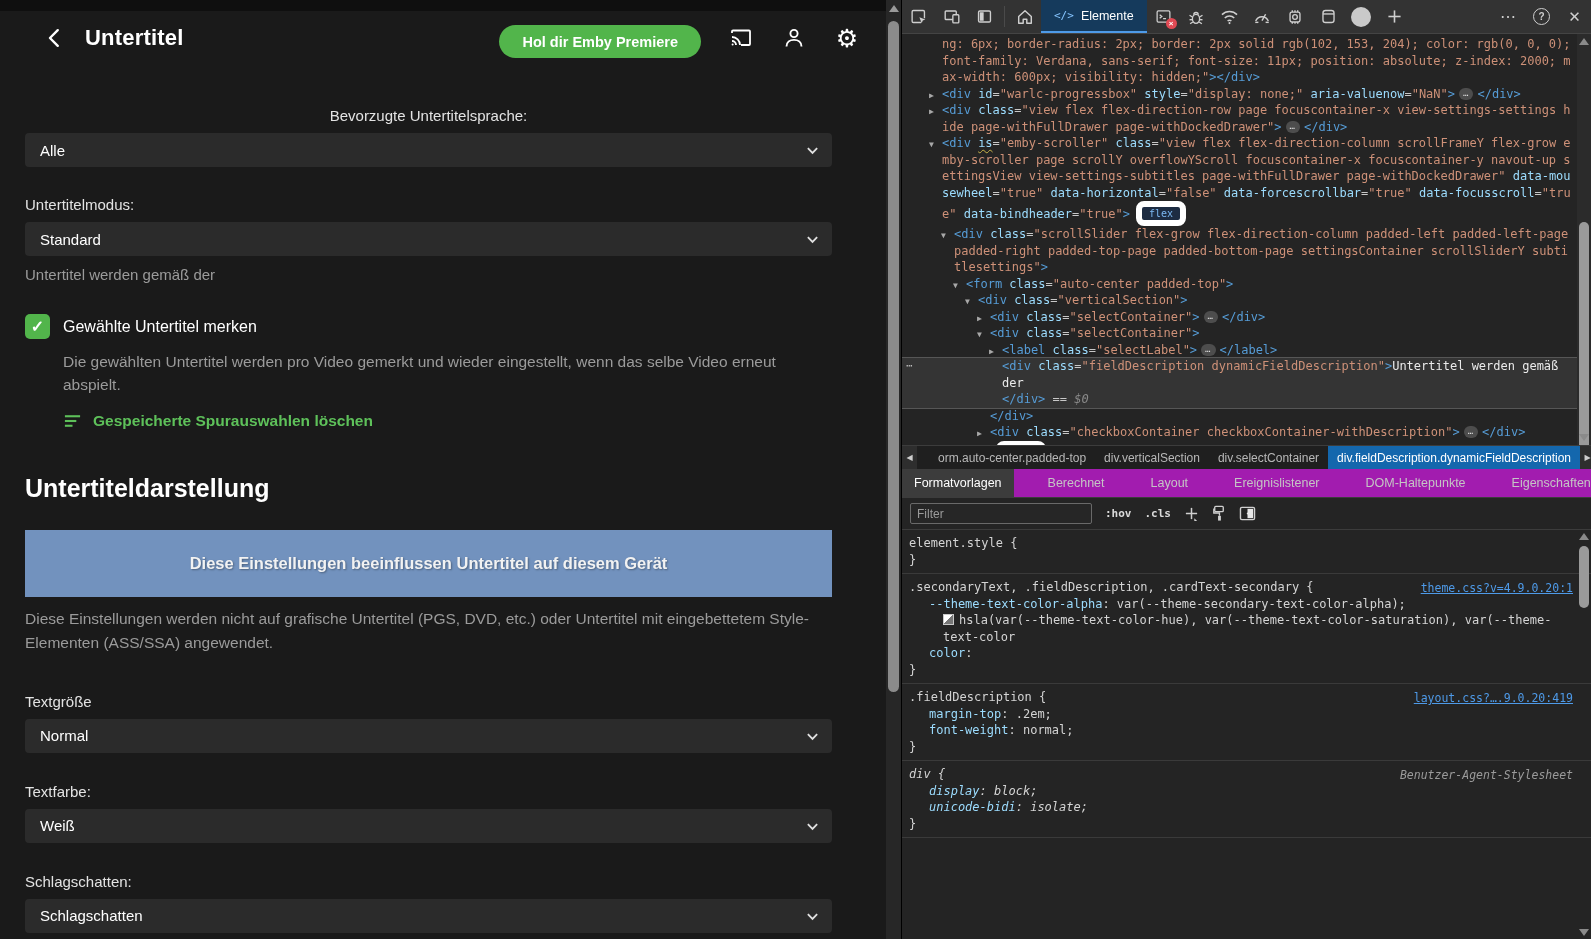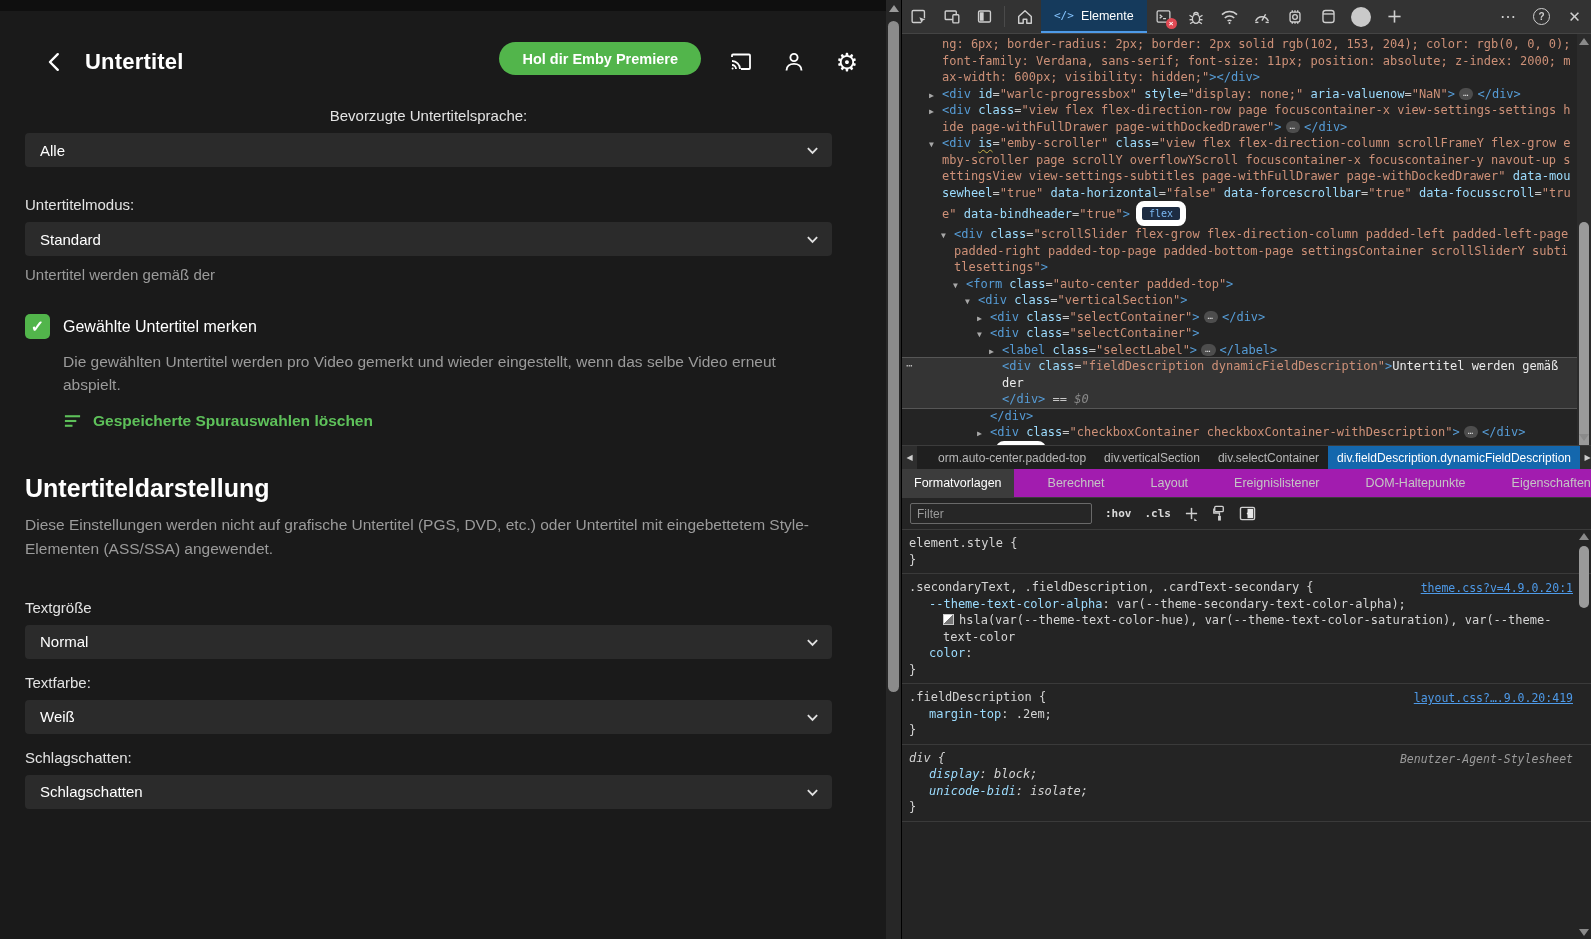--- a/index.html
+++ b/index.html
@@ -2,42 +2,42 @@
 <html><head>
 <meta charset="utf-8">
 <style>
   html,body{margin:0;padding:0;background:#101010;}
   body{width:1591px;height:939px;overflow:hidden;font-family:"Liberation Sans",sans-serif;-webkit-font-smoothing:antialiased;}
   .root{display:flex;width:1591px;height:939px;}
 
   
   .emby{width:886px;height:939px;background:#1a1a1a;position:relative;overflow:hidden;flex:none;}
   .emby-top-strip{height:11px;background:#0f0f0f;}
-  .eheader{display:flex;align-items:flex-end;padding:14px 26px 0 42px;height:50px;}
+  .eheader{display:flex;align-items:flex-start;padding:14px 26px 0 42px;height:50px;}
   .back-btn{width:26px;height:26px;display:flex;align-items:center;justify-content:center;cursor:pointer;}
   .etitle{margin-left:17px;font-size:22px;font-weight:600;color:#fff;letter-spacing:.2px;}
   .premiere-btn{margin-left:auto;height:33px;border-radius:17px;padding:0 23px;background:#52b54b;color:#fff;font-weight:bold;font-size:14.5px;display:flex;align-items:center;border:none;}
   .hicon{margin-left:27px;width:26px;height:26px;display:flex;align-items:center;justify-content:center;color:#fff;}
   .gear-glyph{font-size:25px;color:#fff;line-height:1;}
   .econtent{padding:0 54px 0 25px;}
   .flabel{display:block;font-size:15px;color:#e3e3e3;margin-bottom:9px;}
   .select{height:34px;background:#2b2b2b;border-radius:4px;display:flex;align-items:center;padding:0 15px;font-size:15px;color:#fff;position:relative;cursor:pointer;}
   .select .chev{position:absolute;right:13px;top:11px;}
   .fgroup{margin-top:29px;}
   .fgroup.first{margin-top:32px;text-align:center;}
   .field-desc{font-size:15px;color:#9b9b9b;margin-top:10px;}
   .cbrow{display:flex;align-items:center;margin-top:31px;}
   .cbx{width:25px;height:25px;background:#52b54b;border-radius:5px;color:#fff;display:flex;align-items:center;justify-content:center;font-size:16px;font-weight:bold;flex:none;cursor:pointer;}
   .cblabel{font-size:16px;color:#fff;margin-left:13px;}
   .cb-desc{margin:11px 0 0 38px;font-size:15.5px;color:#9b9b9b;line-height:1.5;}
   .clear-link{display:flex;align-items:center;gap:11px;margin:15px 0 0 38px;color:#5ec15a;font-weight:bold;font-size:15.5px;cursor:pointer;}
   .eh2{margin-top:44px;font-size:25px;font-weight:bold;color:#fff;}
   .banner{margin-top:27px;height:67px;background:#7292be;display:flex;align-items:center;justify-content:center;color:#f2f2f2;font-size:16.5px;font-weight:bold;text-shadow:1px 1px 2px rgba(0,0,0,.35);}
   .note{margin-top:10px;font-size:15.5px;color:#9b9b9b;line-height:1.55;max-width:790px;}
-  .agroup{margin-top:15px;}
+  .agroup{margin-top:30px;}
   .agroup.first{margin-top:38px;}
 
   
   .pgscroll{width:15px;height:939px;background:#272727;position:relative;flex:none;}
   .pgscroll .sb-up{position:absolute;top:5px;left:3px;width:0;height:0;border-left:5px solid transparent;border-right:5px solid transparent;border-bottom:7px solid #9a9a9a;}
   .pgscroll .sb-thumb{position:absolute;top:21px;left:2px;width:11px;height:671px;background:#8b8b8b;border-radius:6px;}
 
   
   .devtools{flex:1;display:flex;flex-direction:column;background:#242424;border-left:1px solid #000;min-width:0;}
   .dt-toolbar{height:33px;background:#333333;display:flex;align-items:stretch;border-bottom:1px solid #444;flex:none;}
@@ -174,20 +174,21 @@
       <div class="clear-link">
         <svg width="19" height="16" viewBox="0 0 20 16">
           <line x1="2" y1="3" x2="18" y2="3" stroke="#5ec15a" stroke-width="2.2"></line>
           <line x1="2" y1="8" x2="14" y2="8" stroke="#5ec15a" stroke-width="2.2"></line>
           <line x1="2" y1="13" x2="10" y2="13" stroke="#5ec15a" stroke-width="2.2"></line>
         </svg>
         <span>Gespeicherte Spurauswahlen löschen</span>
       </div>
 
       <div class="eh2">Untertiteldarstellung</div>
+      <div class="banner">Diese Einstellungen beeinflussen Untertitel auf diesem Gerät</div>
       <div class="note">Diese Einstellungen werden nicht auf grafische Untertitel (PGS, DVD, etc.) oder Untertitel mit eingebettetem Style-Elementen (ASS/SSA) angewendet.</div>
 
       <div class="agroup first">
         <span class="flabel">Textgröße</span>
         <div class="select">
           <span>Normal</span>
           <svg class="chev" width="13" height="13" viewBox="0 0 14 14">
               <polyline points="2 4.5 7 9.5 12 4.5" fill="none" stroke="#e0e0e0" stroke-width="2"></polyline>
             </svg>
         </div>
@@ -410,20 +411,21 @@
           <span class="src">theme.css?v=4.9.0.20:1</span>
           <div class="pline"><span class="pname">--theme-text-color-alpha</span>: <span class="pval">var(--theme-secondary-text-color-alpha);</span></div>
           <div class="pline contline"><span class="swatch"></span><span class="pval">hsla(var(--theme-text-color-hue), var(--theme-text-color-saturation), var(--theme-text-color</span></div>
           <div class="pline"><span class="pname">color</span>: <span class="pval"></span></div>
           <div>}</div>
         </div>
         <div class="rule">
           <div><span class="sel-text">.fieldDescription {</span></div>
           <span class="src">layout.css?….9.0.20:419</span>
           <div class="pline"><span class="pname">margin-top</span>: <span class="pval">.2em;</span></div>
+          <div class="pline"><span class="pname">font-weight</span>: <span class="pval">normal;</span></div>
           <div>}</div>
         </div>
         <div class="rule ua-rule">
           <div><span class="sel-text">div {</span></div>
           <span class="src ua">Benutzer-Agent-Stylesheet</span>
           <div class="pline"><span class="pname">display</span>: <span class="pval">block;</span></div>
           <div class="pline"><span class="pname">unicode-bidi</span>: <span class="pval">isolate;</span></div>
           <div>}</div>
         </div>
         <div class="rules-sb">

